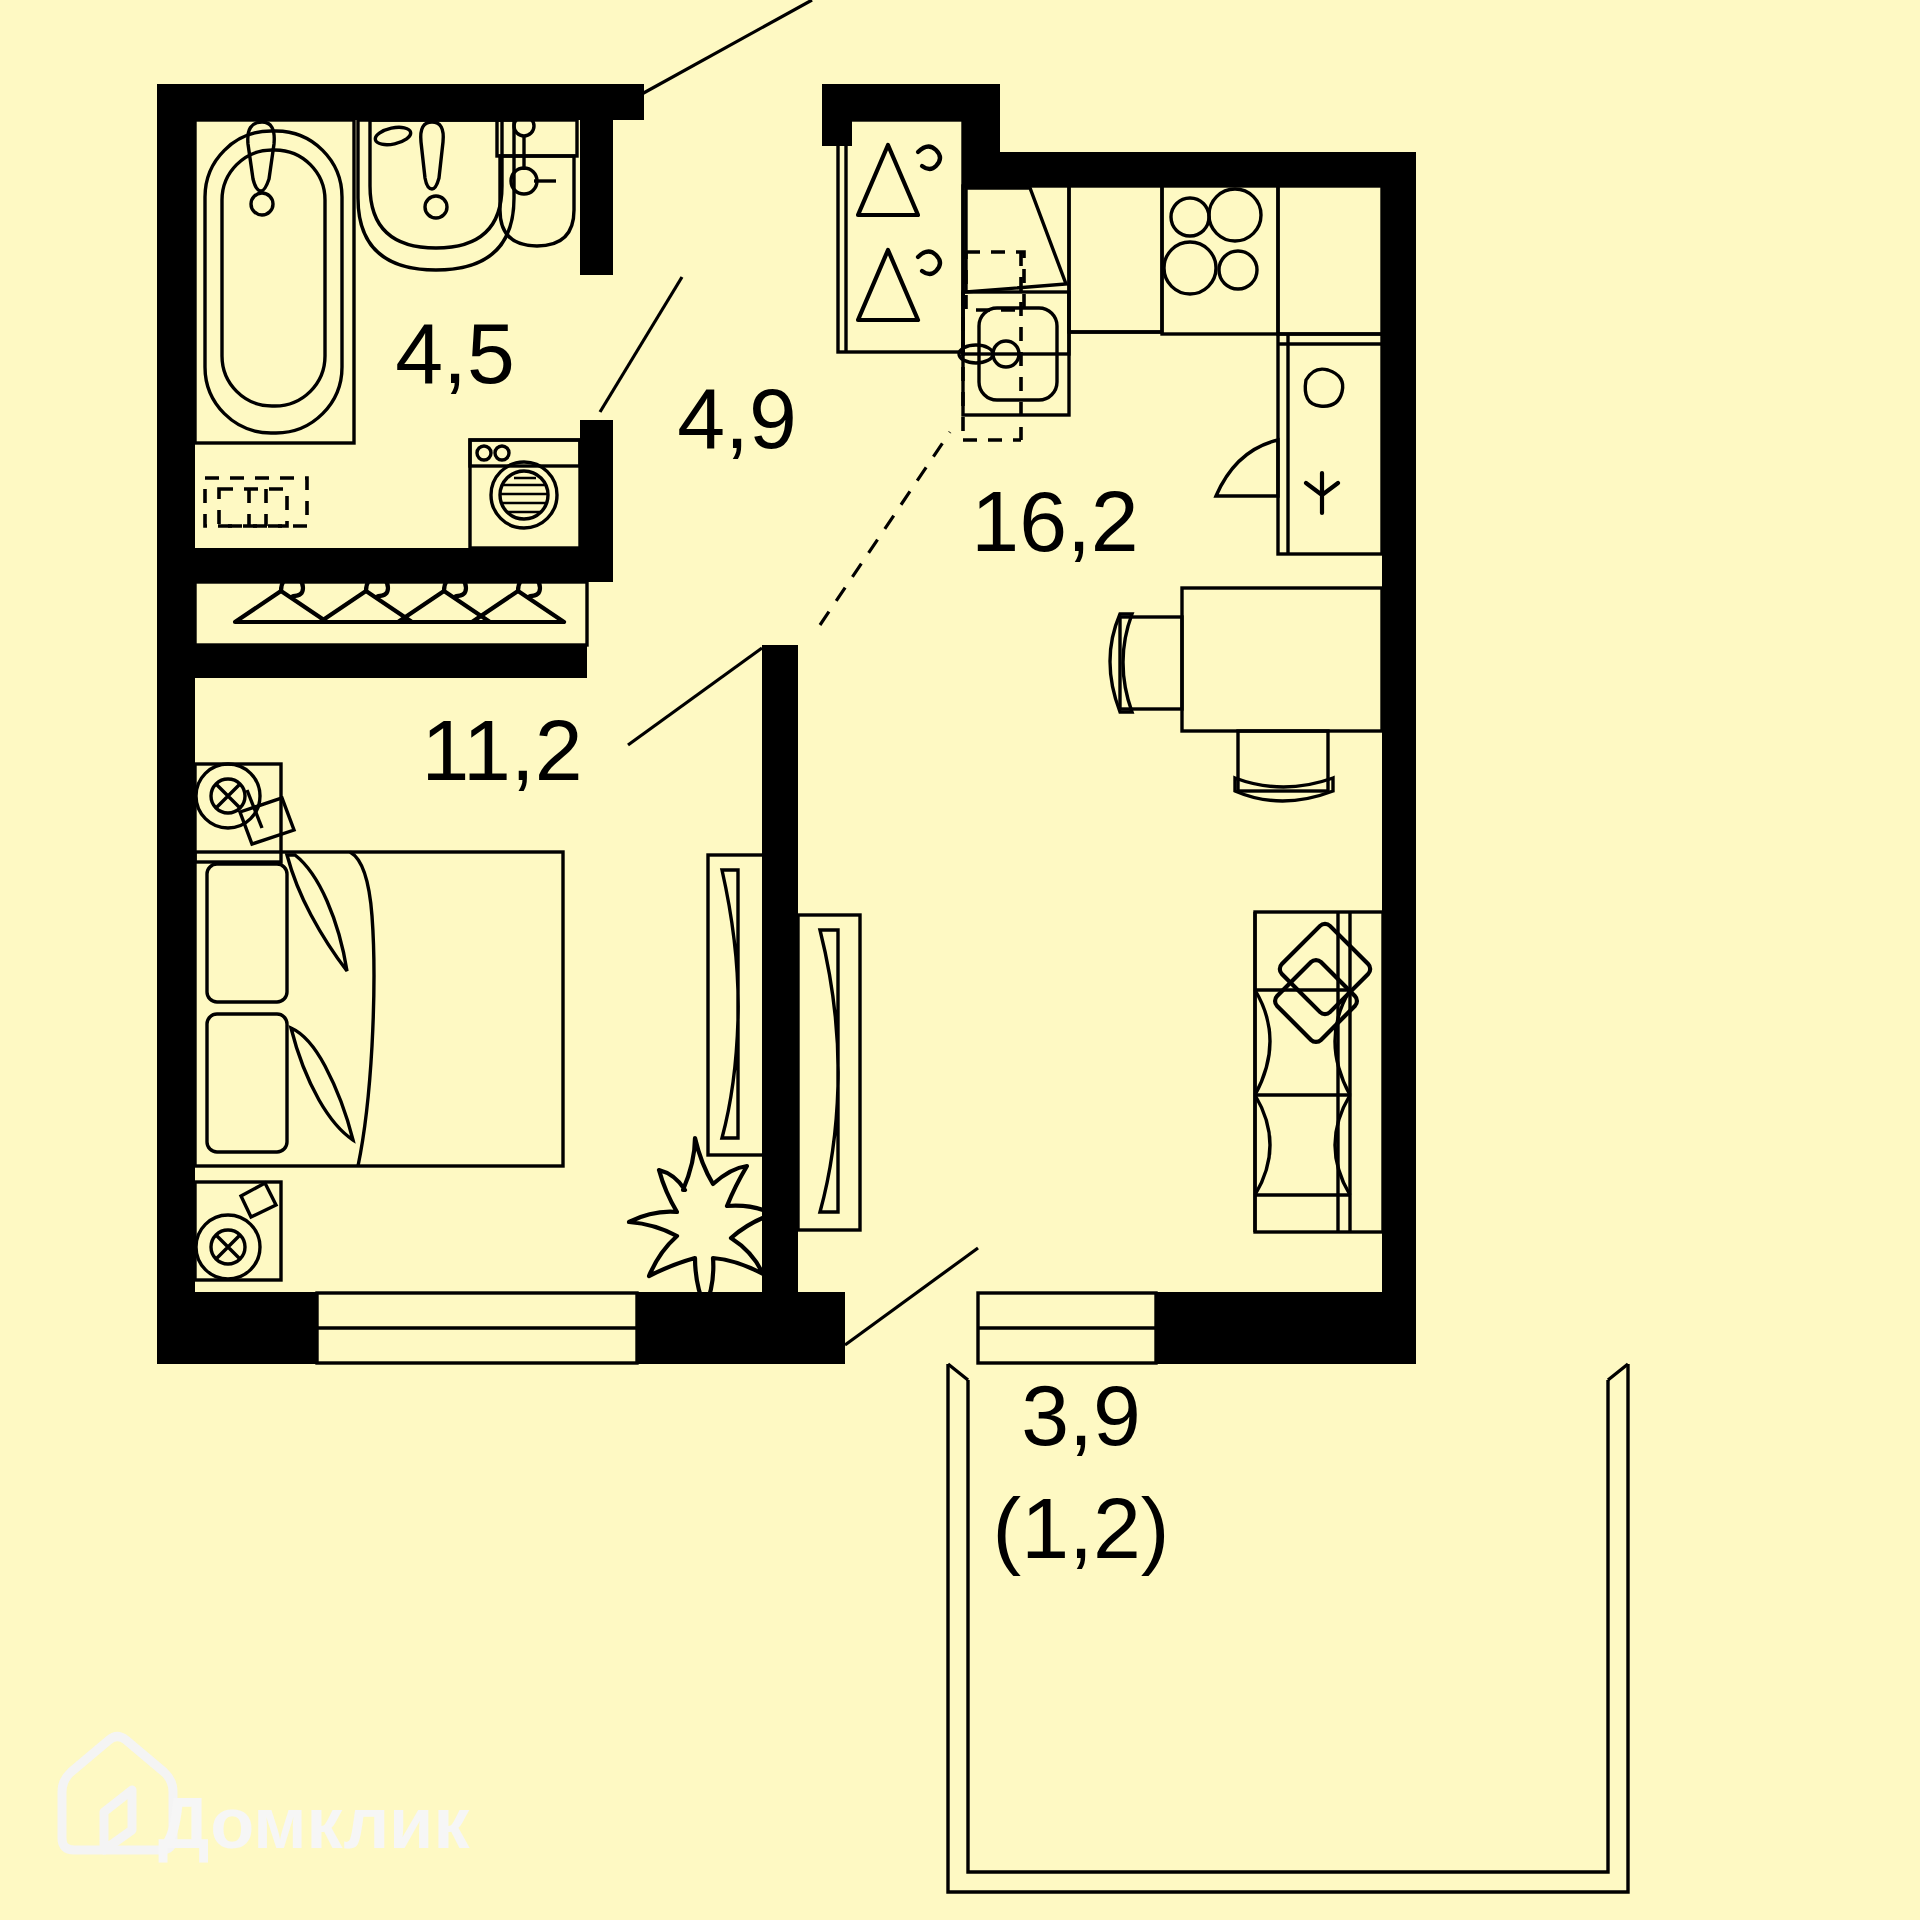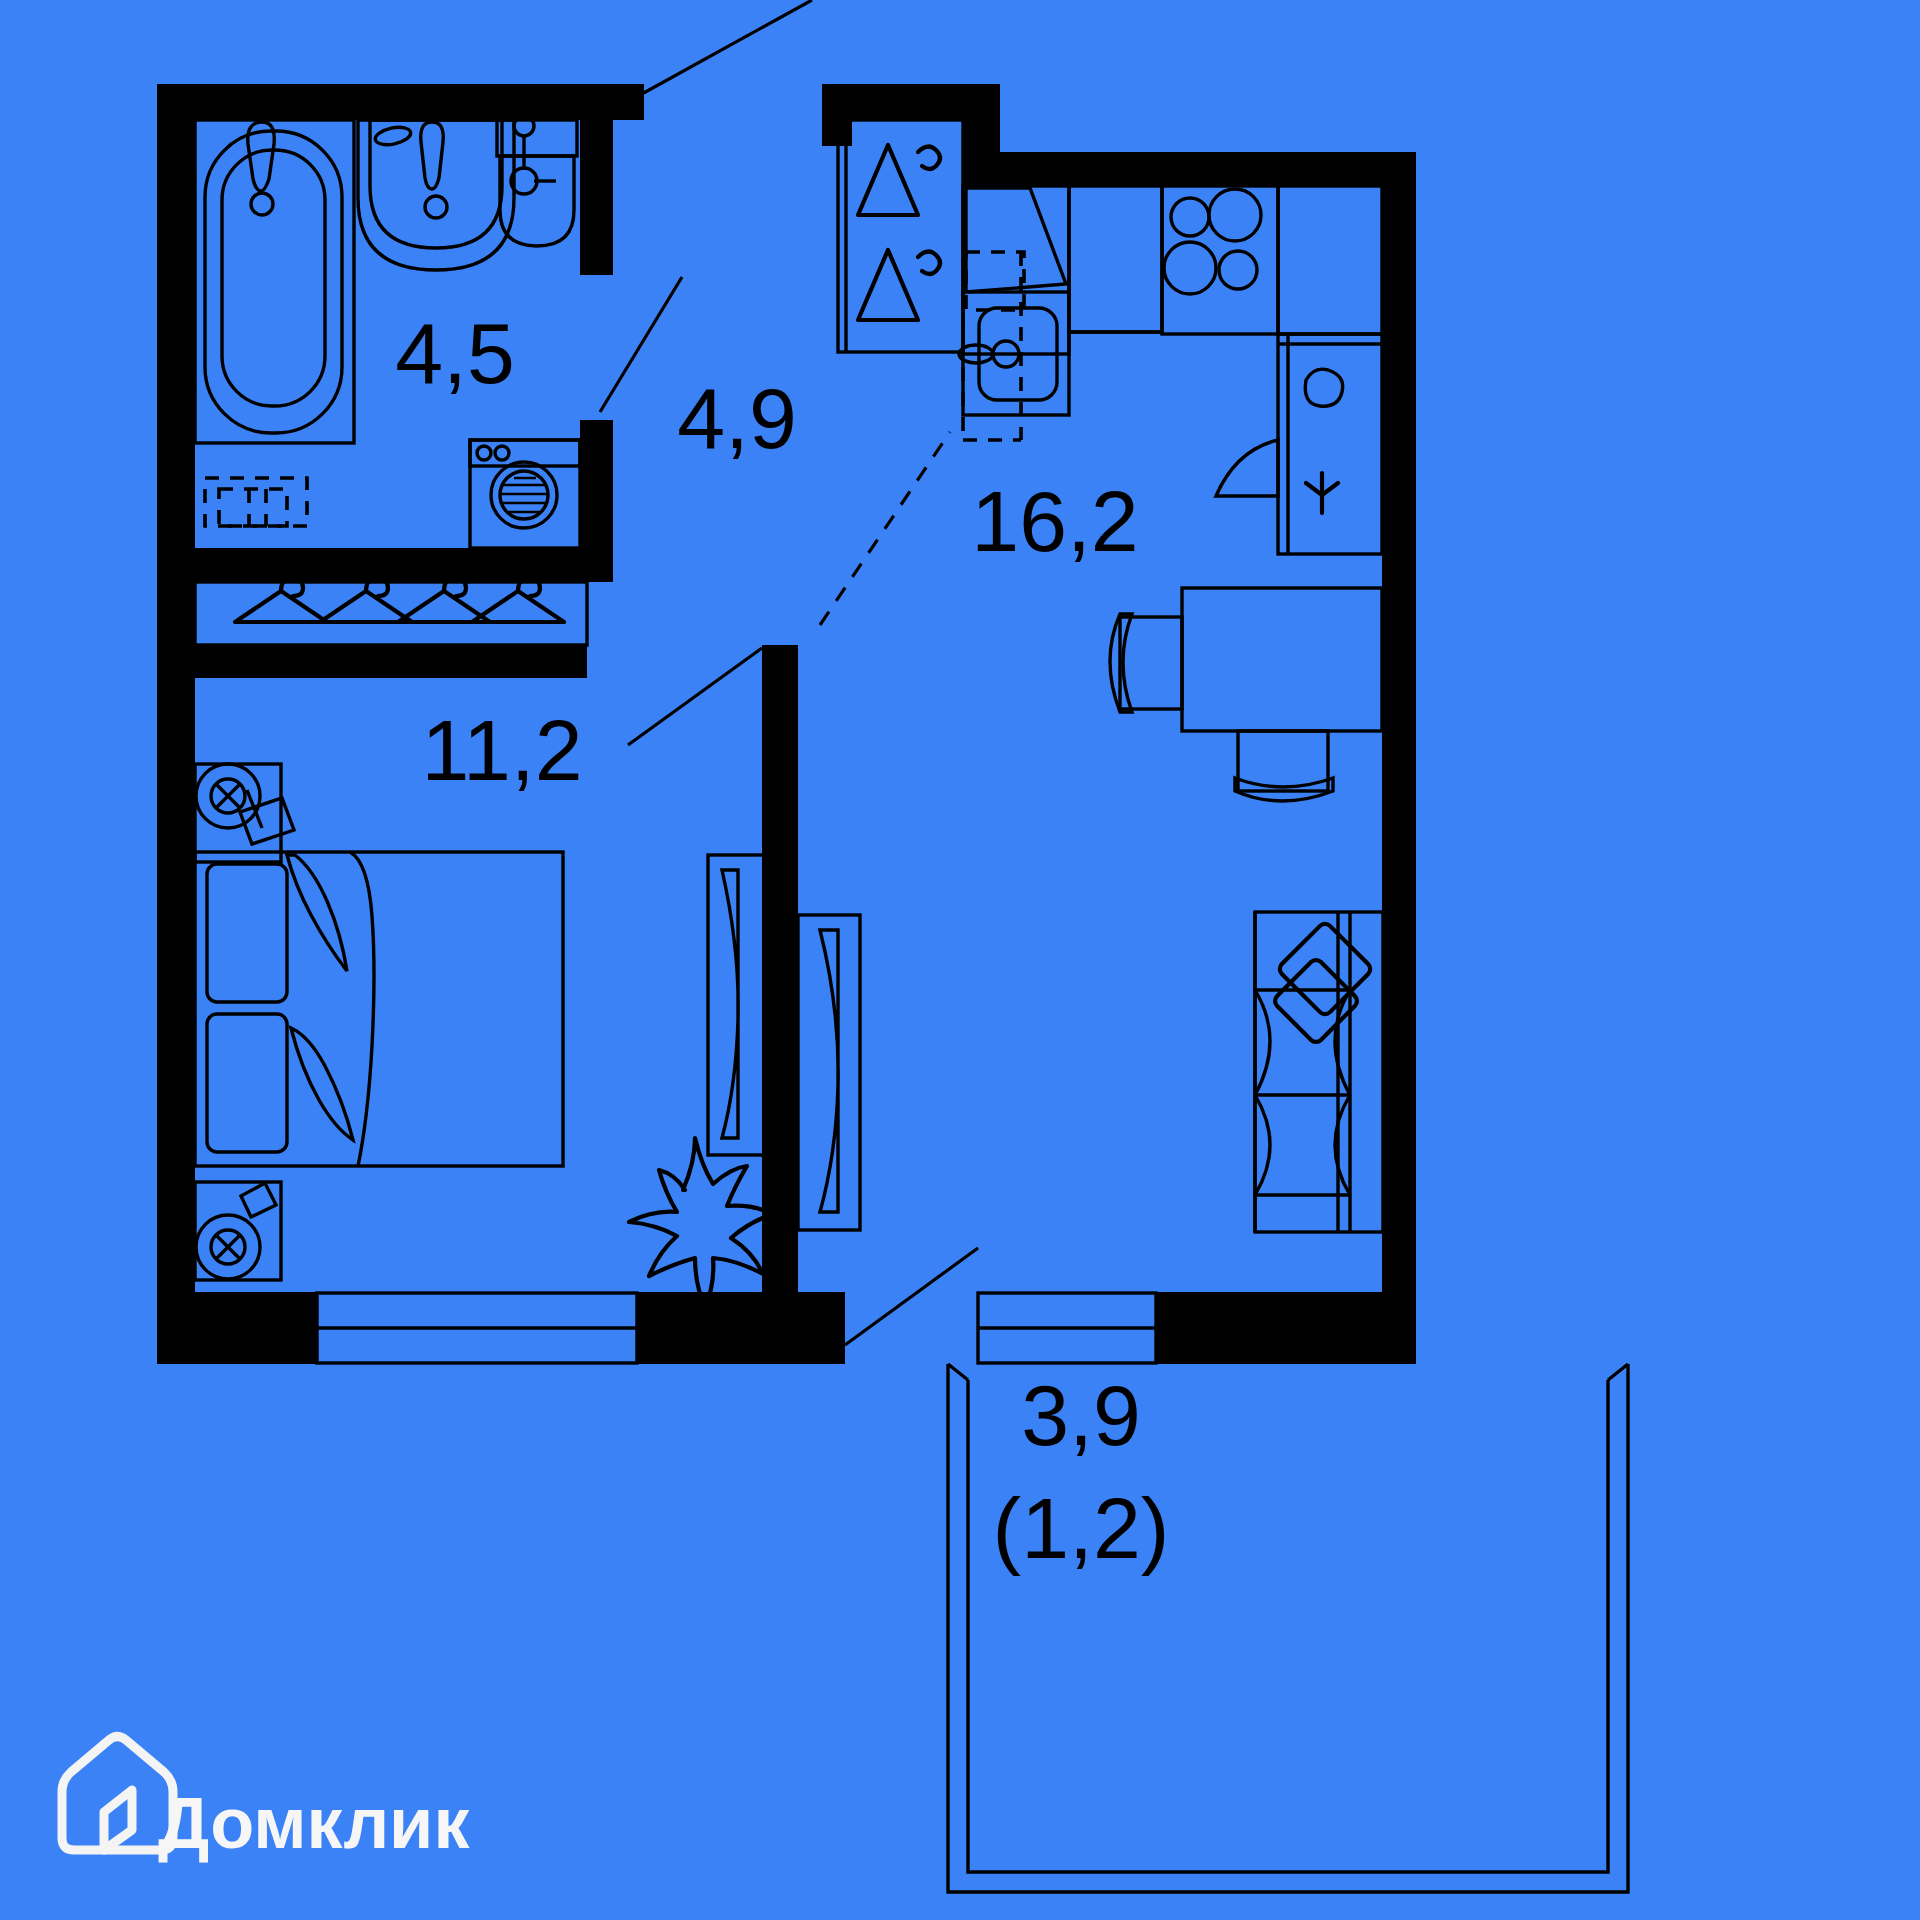--- a/index.html
+++ b/index.html
@@ -5,21 +5,21 @@
   html, body {
     margin: 0;
     padding: 0;
     background: #ffffff;
     font-family: "Liberation Sans", sans-serif;
   }
   #stage {
     position: relative;
     width: 1920px;
     height: 1920px;
-    background: #3b82f6;
+    background: #fef9c3;
     overflow: hidden;
     text-decoration: underline;
   }
   svg#plan {
     position: absolute;
     left: 0; top: 0;
     width: 1920px;
     height: 1920px;
     display: block;
   }

